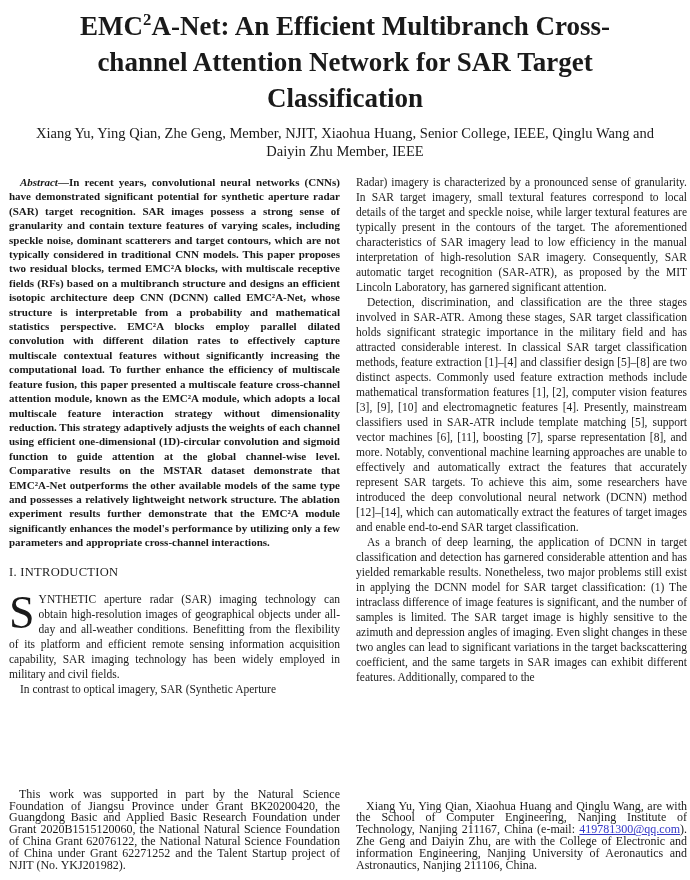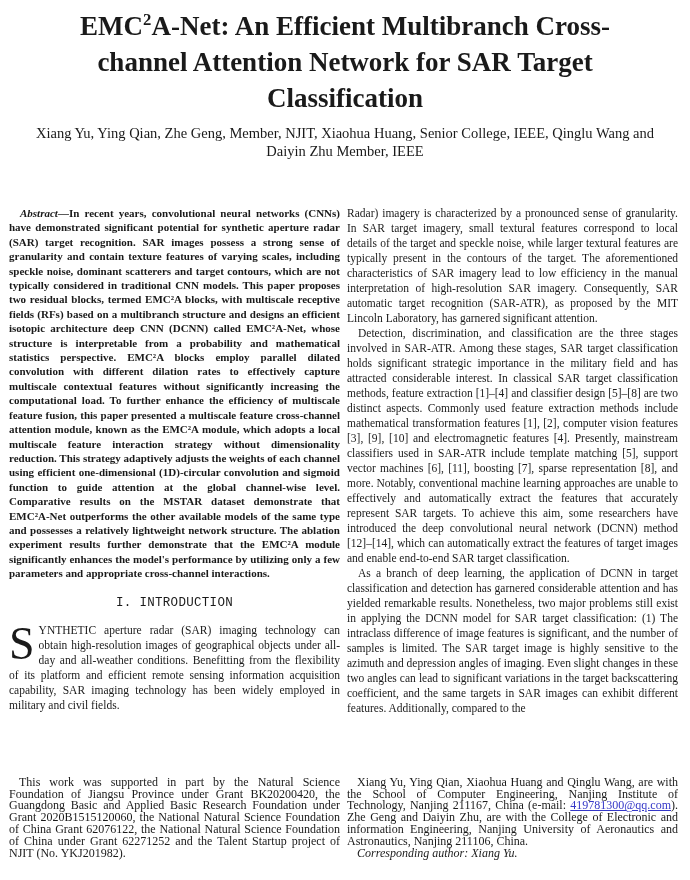--- a/index.html
+++ b/index.html
@@ -5,59 +5,58 @@
   * { margin: 0; padding: 0; box-sizing: border-box; }
   html, body { background: #ffffff; }
   body {
     width: 690px; height: 880px;
     font-family: "Liberation Serif", "DejaVu Serif", serif;
     color: #1a1a1a;
     -webkit-font-smoothing: antialiased;
   }
   .page {
     width: 690px; height: 880px;
-    padding: 6px 9px 20px 9px;
+    padding: 6px 9px 8px 9px;
     display: flex; flex-direction: column;
     overflow: hidden;
   }
   .title {
     font-size: 27px; font-weight: bold; line-height: 36px;
     text-align: center;
     margin: 2px 32px 9px 32px;
   }
   .title sup { font-size: 62%; vertical-align: super; line-height: 0; }
   .authors {
     font-size: 14.5px; line-height: 17.5px;
     text-align: center;
     margin: 0 18px 15px 18px;
   }
   .authors .it { }
   .columns {
-    display: flex; gap: 7px; flex: 1; min-height: 0; margin-top: 31px;
+    display: flex; gap: 16px; flex: 1; min-height: 0;
   }
   .col {
     width: 331px; min-width: 331px;
     display: flex; flex-direction: column;
     font-size: 11.5px; line-height: 15px;
     text-align: justify;
   }
   .abstract, .index-terms {
     font-weight: bold;
     font-size: 11px; line-height: 14.4px;
     text-indent: 11px;
   }
   .index-terms { margin-top: 13px; }
   .lead-label { font-style: italic; font-weight: bold; }
   .section-heading {
     font-weight: normal;
     font-size: 12.5px; line-height: 14px;
-    text-align: center;
+    text-align: left;
     margin: 15px 0 13px 0;
     letter-spacing: 0.3px;
-    font-family: Liberation Mono, monospace;
   }
   .body-par { text-indent: 11px; }
   .body-par.no-indent { text-indent: 0; }
   .drop-cap {
     float: left;
     font-size: 46px; line-height: 37px;
     padding: 2px 4px 0 0;
   }
   .footnote {
     margin-top: auto;
@@ -80,31 +79,31 @@
   <div class="columns">
 
     <div class="col">
       <p class="abstract"><span class="lead-label">Abstract—</span><span>In recent years, convolutional neural networks (CNNs) have demonstrated significant potential for synthetic aperture radar (SAR) target recognition. SAR images possess a strong sense of granularity and contain texture features of varying scales, including speckle noise, dominant scatterers and target contours, which are not typically considered in traditional CNN models. This paper proposes two residual blocks, termed EMC²A blocks, with multiscale receptive fields (RFs) based on a multibranch structure and designs an efficient isotopic architecture deep CNN (DCNN) called EMC²A-Net, whose structure is interpretable from a probability and mathematical statistics perspective. EMC²A blocks employ parallel dilated convolution with different dilation rates to effectively capture multiscale contextual features without significantly increasing the computational load. To further enhance the efficiency of multiscale feature fusion, this paper presented a multiscale feature cross-channel attention module, known as the EMC²A module, which adopts a local multiscale feature interaction strategy without dimensionality reduction. This strategy adaptively adjusts the weights of each channel using efficient one-dimensional (1D)-circular convolution and sigmoid function to guide attention at the global channel-wise level. Comparative results on the MSTAR dataset demonstrate that EMC²A-Net outperforms the other available models of the same type and possesses a relatively lightweight network structure. The ablation experiment results further demonstrate that the EMC²A module significantly enhances the model's performance by utilizing only a few parameters and appropriate cross-channel interactions.</span></p>
 
 
       <h2 class="section-heading">I. INTRODUCTION</h2>
 
       <p class="body-par no-indent"><span class="drop-cap">S</span><span>YNTHETIC aperture radar (SAR) imaging technology can obtain high-resolution images of geographical objects under all-day and all-weather conditions. Benefitting from the flexibility of its platform and efficient remote sensing information acquisition capability, SAR imaging technology has been widely employed in military and civil fields.</span></p>
 
+      <p class="body-par">In contrast to optical imagery, SAR (Synthetic Aperture</p>
 
       <div class="footnote">
         <p>This work was supported in part by the Natural Science Foundation of Jiangsu Province under Grant BK20200420, the Guangdong Basic and Applied Basic Research Foundation under Grant 2020B1515120060, the National Natural Science Foundation of China Grant 62076122, the National Natural Science Foundation of China under Grant 62271252 and the Talent Startup project of NJIT (No. YKJ201982).</p>
       </div>
     </div>
 
     <div class="col">
       <p class="body-par no-indent">Radar) imagery is characterized by a pronounced sense of granularity. In SAR target imagery, small textural features correspond to local details of the target and speckle noise, while larger textural features are typically present in the contours of the target. The aforementioned characteristics of SAR imagery lead to low efficiency in the manual interpretation of high-resolution SAR imagery. Consequently, SAR automatic target recognition (SAR-ATR), as proposed by the MIT Lincoln Laboratory, has garnered significant attention.</p>
       <p class="body-par">Detection, discrimination, and classification are the three stages involved in SAR-ATR. Among these stages, SAR target classification holds significant strategic importance in the military field and has attracted considerable interest. In classical SAR target classification methods, feature extraction [1]–[4] and classifier design [5]–[8] are two distinct aspects. Commonly used feature extraction methods include mathematical transformation features [1], [2], computer vision features [3], [9], [10] and electromagnetic features [4]. Presently, mainstream classifiers used in SAR-ATR include template matching [5], support vector machines [6], [11], boosting [7], sparse representation [8], and more. Notably, conventional machine learning approaches are unable to effectively and automatically extract the features that accurately represent SAR targets. To achieve this aim, some researchers have introduced the deep convolutional neural network (DCNN) method [12]–[14], which can automatically extract the features of target images and enable end-to-end SAR target classification.</p>
       <p class="body-par">As a branch of deep learning, the application of DCNN in target classification and detection has garnered considerable attention and has yielded remarkable results. Nonetheless, two major problems still exist in applying the DCNN model for SAR target classification: (1) The intraclass difference of image features is significant, and the number of samples is limited. The SAR target image is highly sensitive to the azimuth and depression angles of imaging. Even slight changes in these two angles can lead to significant variations in the target backscattering coefficient, and the same targets in SAR images can exhibit different features. Additionally, compared to the</p>
 
       <div class="footnote">
         <p><span>Xiang Yu, Ying Qian, Xiaohua Huang and Qinglu Wang, are with the School of Computer Engineering, Nanjing Institute of Technology, Nanjing 211167, China (e-mail: </span><a class="email-link">419781300@qq.com</a><span>). Zhe Geng and Daiyin Zhu, are with the College of Electronic and information Engineering, Nanjing University of Aeronautics and Astronautics, Nanjing 211106, China.</span></p>
-        <p class="corresponding">Corresponding author: Xiang Yu.</p>
       </div>
     </div>
 
   </div>
 </div>
 
 </body></html>

